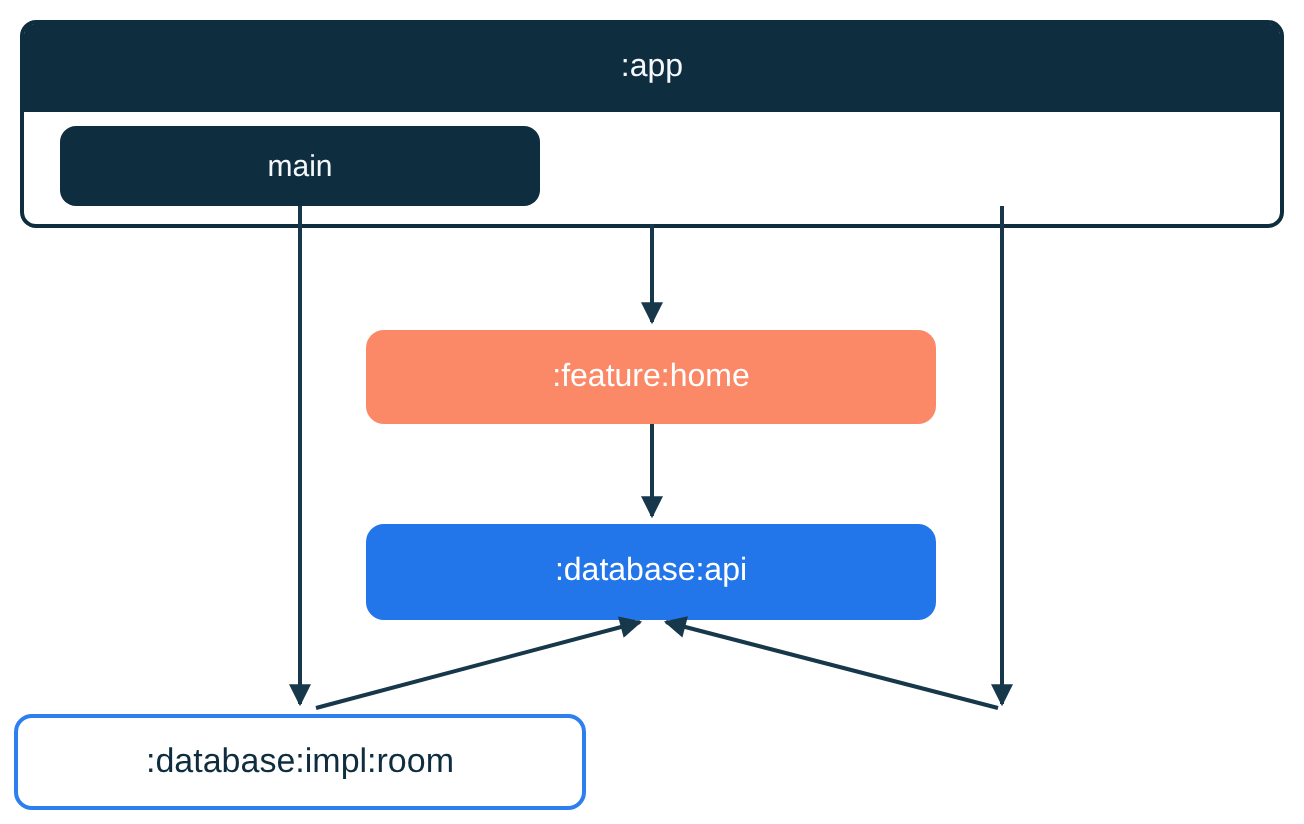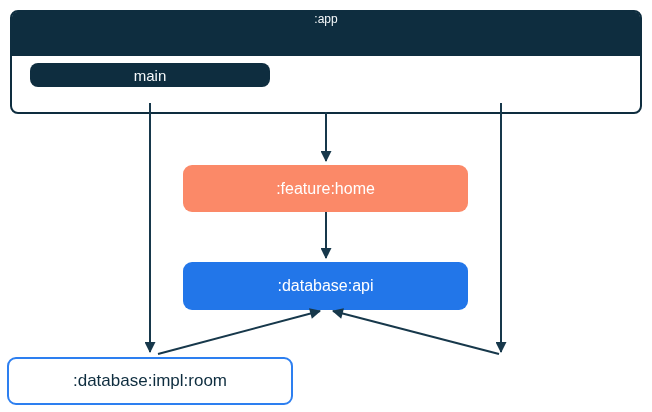--- a/index.html
+++ b/index.html
@@ -52,28 +52,28 @@
     border-radius: 8px;
     z-index: 2;
   }
   .app-header {
     position: absolute;
     left: 0; top: 0; right: 0;
     height: 44px;
     background: var(--navy);
     border-radius: 5px 5px 0 0;
     display: flex;
-    align-items: flex-start;
+    align-items: center;
     justify-content: center;
     color: var(--text-on-dark);
-    font-size: 12px;
+    font-size: 16px;
   }
   .chip {
     position: absolute;
-    height: 24px;
+    height: 40px;
     border-radius: 8px;
     display: flex;
     align-items: center;
     justify-content: center;
     font-size: 15px;
     box-sizing: border-box;
   }
   .chip-main {
     left: 18px; top: 51px; width: 240px;
     background: var(--navy);

